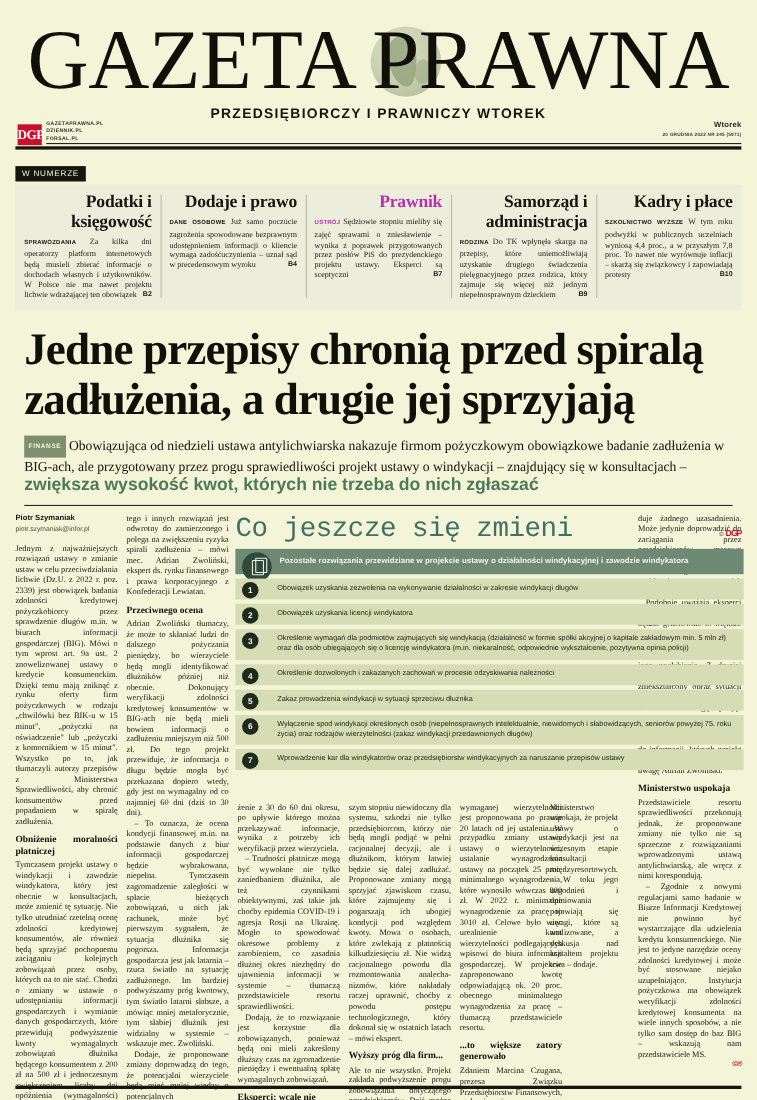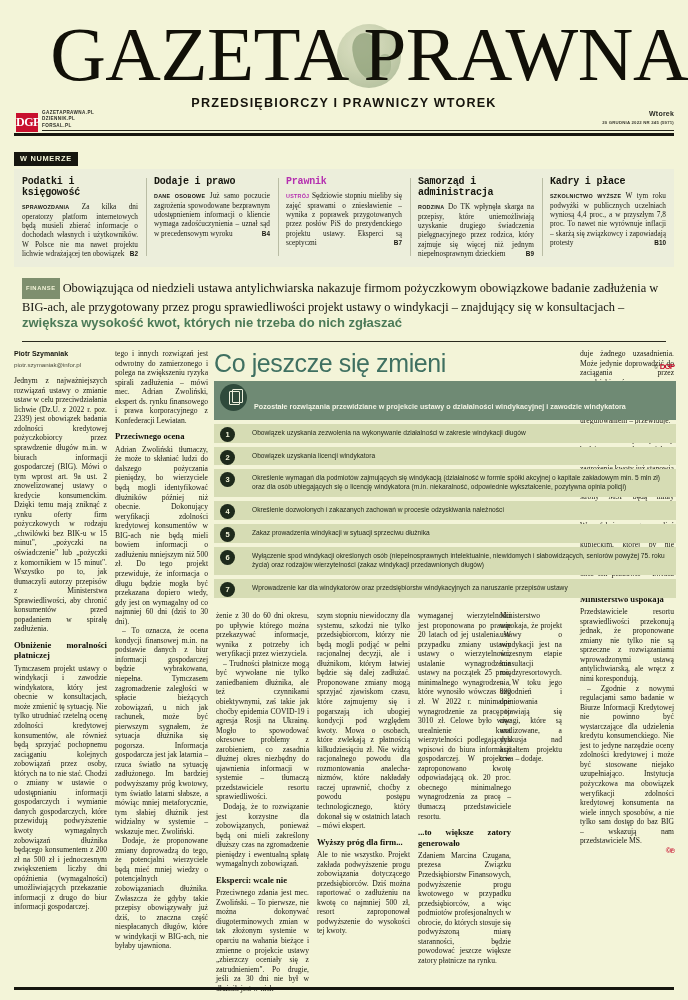--- a/index.html
+++ b/index.html
@@ -26,21 +26,21 @@
     content:"";position:absolute;left:16px;top:9px;width:26px;height:46px;
     background:#7e9169;opacity:.75;
     border-radius:48% 52% 40% 60% / 35% 30% 70% 65%;
     transform:rotate(-6deg);
   }
   .globe:before{
     content:"";position:absolute;left:40px;top:30px;width:14px;height:22px;
     background:#8ea07a;opacity:.6;border-radius:60% 40% 50% 50%;
   }
   .title{
-    position:absolute;top:14px;left:0;width:688px;text-align:right;
+    position:absolute;top:14px;left:0;width:688px;text-align:center;
     font-family:"Liberation Serif", serif;
     font-size:77px;line-height:80px;font-weight:400;
     letter-spacing:-0.5px;color:#111008;
     white-space:nowrap;
   }
   .subtitle{
     position:absolute;top:96px;left:0;width:688px;text-align:center;
     font-family:"Liberation Sans", sans-serif;
     font-size:12.6px;font-weight:700;letter-spacing:1.2px;color:#16140d;
   }
@@ -70,38 +70,38 @@
     font-size:4.3px;font-weight:700;color:#3a3a30;letter-spacing:.2px;
   }
   .rule-thin{position:absolute;left:42px;right:14px;top:20px;height:1px;background:#24241c;}
   .rule-thick{position:absolute;left:14px;right:14px;top:23px;height:3px;background:#16160f;}
 
   
   .wn-wrap{position:relative;margin:3px 14px 0 14px;}
   .wn-badge{
     display:inline-block;background:#16160f;color:#f3f4d8;
     font-family:"Liberation Sans", sans-serif;
-    font-size:7.4px;font-weight:700;letter-spacing:.7px;
+    font-size:7.4px;font-weight:400;letter-spacing:.7px;
     padding:2.5px 6px 2.5px 6px;
   }
   .wn-panel{
     margin-top:3px;background:#eceedb;
     display:flex;padding:7px 0 9px 0;
   }
   .wn-col{
     flex:1 1 0;padding:0 8px;position:relative;box-sizing:border-box;
   }
   .wn-col + .wn-col:before{
     content:"";position:absolute;left:0;top:2px;bottom:2px;width:1px;
     background:#b9bca4;
   }
   .wn-head{
-    font-family:Liberation Mono, monospace;
-    font-size:10px;font-weight:700;color:#16160f;
-    margin-bottom:4px;letter-spacing:-.2px;
+    font-family:Liberation Serif, serif;
+    font-size:16px;font-weight:700;color:#16160f;
+    margin-bottom:4px;letter-spacing:-.2px;text-align:right;
   }
   .wn-head.magenta{color:#b52fb0;}
   .wn-body{
     font-family:"Liberation Serif", serif;
     font-size:7.3px;line-height:9.3px;color:#1a1a12;text-align:justify;
   }
   .wn-kicker{
     font-family:"Liberation Sans", sans-serif;
     font-weight:700;font-size:5.4px;letter-spacing:.25px;
     text-transform:uppercase;color:#16160f;
@@ -123,21 +123,21 @@
     margin:11px 22px 0 22px;
     font-family:"Liberation Serif", serif;
     font-size:12.4px;line-height:16.6px;color:#14120d;
   }
   .lead-tag{
     display:inline-block;background:#7e8f6e;color:#f3f4d8;
     font-family:"Liberation Sans", sans-serif;
     font-size:5.8px;font-weight:700;letter-spacing:.6px;
     padding:2px 4px;vertical-align:2px;margin-right:3px;
   }
-  .lead-green{color:#4c7a58;font-family:"Liberation Sans", sans-serif;font-size:13px;font-weight:700;}
+  .lead-green{color:#4c7a58;font-family:"Liberation Sans", sans-serif;font-size:16px;font-weight:700;}
 
   .hr-under-lead{margin:9px 22px 0 22px;height:1px;background:#2a2a1e;}
 
   
   .article{
     position:relative;margin:7px 14px 0 14px;
     height:586px;
   }
   .col{
     position:absolute;top:0;width:93px;
@@ -167,32 +167,32 @@
   .c4{left:303px;top:262px;}
   .c5{left:404px;top:262px;}
   .c6{left:486px;top:262px;}
   .c7{left:566px;top:0px;width:94px;}
 
   
   .infobox{
     position:absolute;left:200px;top:0px;width:462px;
   }
   .ib-title{
-    font-family:Liberation Sans, sans-serif;
+    font-family:Liberation Mono, monospace;
     font-size:25px;line-height:28px;font-weight:400;color:#3f7061;
     letter-spacing:-.4px;margin-bottom:4px;
   }
   .ib-dgp{
     position:absolute;right:2px;top:13px;
     font-family:"Liberation Sans", sans-serif;font-size:5.6px;color:#3a3a30;
   }
   .ib-dgp b{color:#c8102e;font-size:8px;letter-spacing:-1px;}
   .ib-header{
     position:relative;background:#6f8a74;color:#f5f6e6;
-    padding:22px 10px 7px 40px;margin-bottom:4px;min-height:23px;
+    padding:7px 10px 7px 40px;margin-bottom:4px;min-height:23px;
     box-sizing:border-box;
   }
   .ib-header-txt{
     font-family:"Liberation Sans", sans-serif;
     font-size:7.1px;line-height:9.6px;font-weight:700;letter-spacing:.05px;
   }
   .ib-icon{
     position:absolute;left:6px;top:3px;width:27px;height:27px;border-radius:50%;
     background:#2f4a3b;
   }
@@ -295,20 +295,21 @@
         <div class="wn-body">
           <span class="wn-kicker">SZKOLNICTWO WYŻSZE</span>
           <span>W tym roku podwyżki w publicznych uczelniach wyniosą 4,4 proc., a w przyszłym 7,8 proc. To nawet nie wyrównuje inflacji – skarżą się związkowcy i zapowiadają protesty</span>
           <span class="wn-page">B10</span>
         </div>
       </div>
 
     </div>
   </div>
 
+  <div class="headline">Jedne przepisy chronią przed spiralą zadłużenia, a drugie jej sprzyjają</div>
 
   <div class="lead">
     <span class="lead-tag">FINANSE</span><span>Obowiązująca od niedzieli ustawa antylichwiarska nakazuje firmom pożyczkowym obowiązkowe badanie zadłużenia w BIG-ach, ale przygotowany przez progu sprawiedliwości projekt ustawy o windykacji – znajdujący się w konsultacjach – </span><span class="lead-green">zwiększa wysokość kwot, których nie trzeba do nich zgłaszać</span>
   </div>
 
   <div class="hr-under-lead"></div>
 
   <div class="article">
 
     <div class="col c1">

